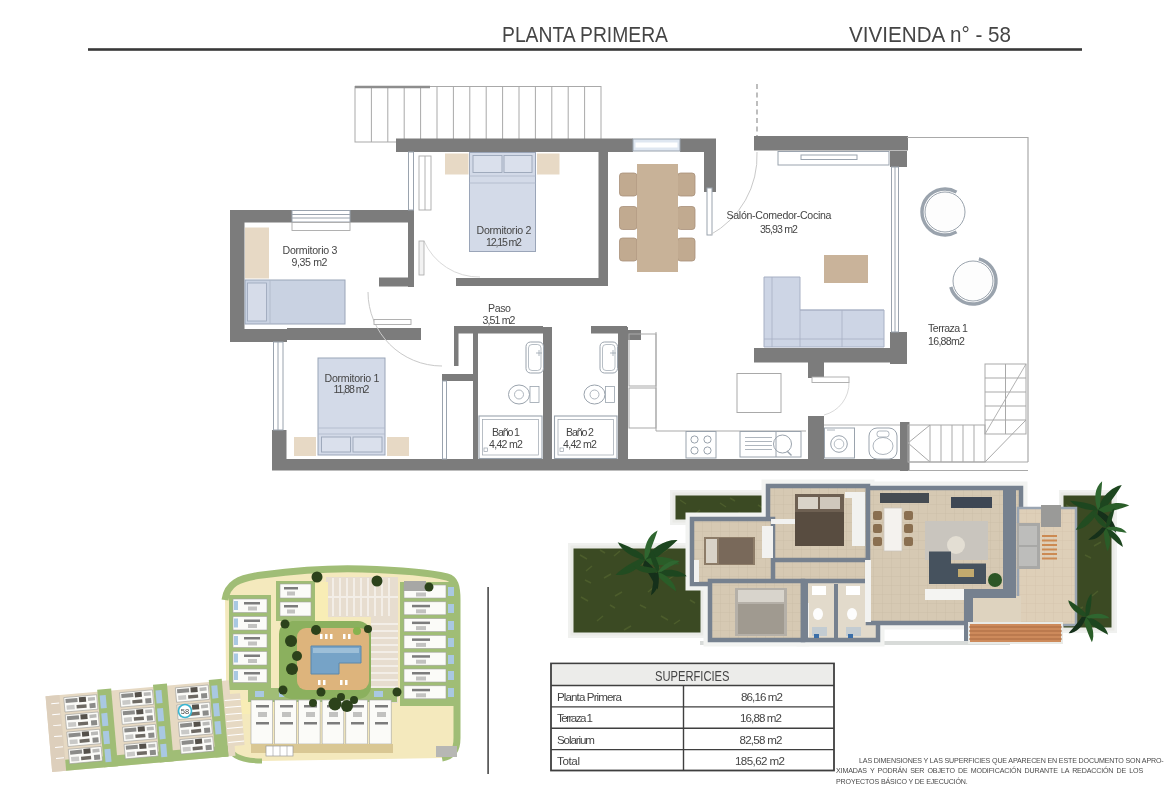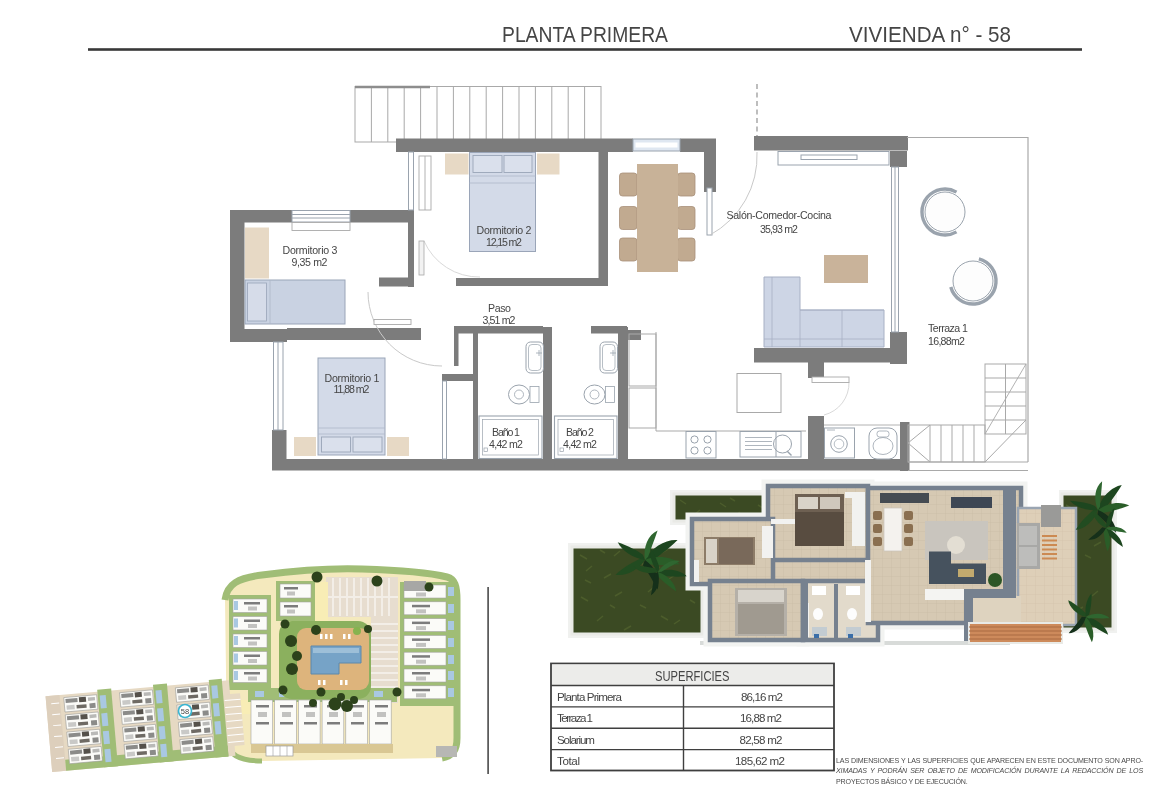--- a/index.html
+++ b/index.html
@@ -735,16 +735,16 @@
     </g>
   </g>
 </g>
 
 <g id="disclaimer"></g>
 
 <rect x="487.3" y="587" width="1.6" height="187" fill="#4a4a4a"></rect>
 </svg>
 
 <div style="position:absolute;left:836px;top:756px;width:307px;font-family:'Liberation Sans',sans-serif;font-size:7.1px;letter-spacing:-0.15px;line-height:10.4px;color:#4a4a4a;">
-<div style="white-space:nowrap;text-align-last:justify;">LAS DIMENSIONES Y LAS SUPERFICIES QUE APARECEN EN ESTE DOCUMENTO SON APRO-</div>
-<div style="white-space:nowrap;text-align-last:justify;font-style:italic;">XIMADAS Y PODRÁN SER OBJETO DE MODIFICACIÓN DURANTE LA REDACCIÓN DE LOS</div>
+<div style="white-space:nowrap;text-align-last:justify;padding-left:23px;">LAS DIMENSIONES Y LAS SUPERFICIES QUE APARECEN EN ESTE DOCUMENTO SON APRO-</div>
+<div style="white-space:nowrap;text-align-last:justify;">XIMADAS Y PODRÁN SER OBJETO DE MODIFICACIÓN DURANTE LA REDACCIÓN DE LOS</div>
 <div style="white-space:nowrap;">PROYECTOS BÁSICO Y DE EJECUCIÓN.</div>
 </div>
 
 </body></html>

